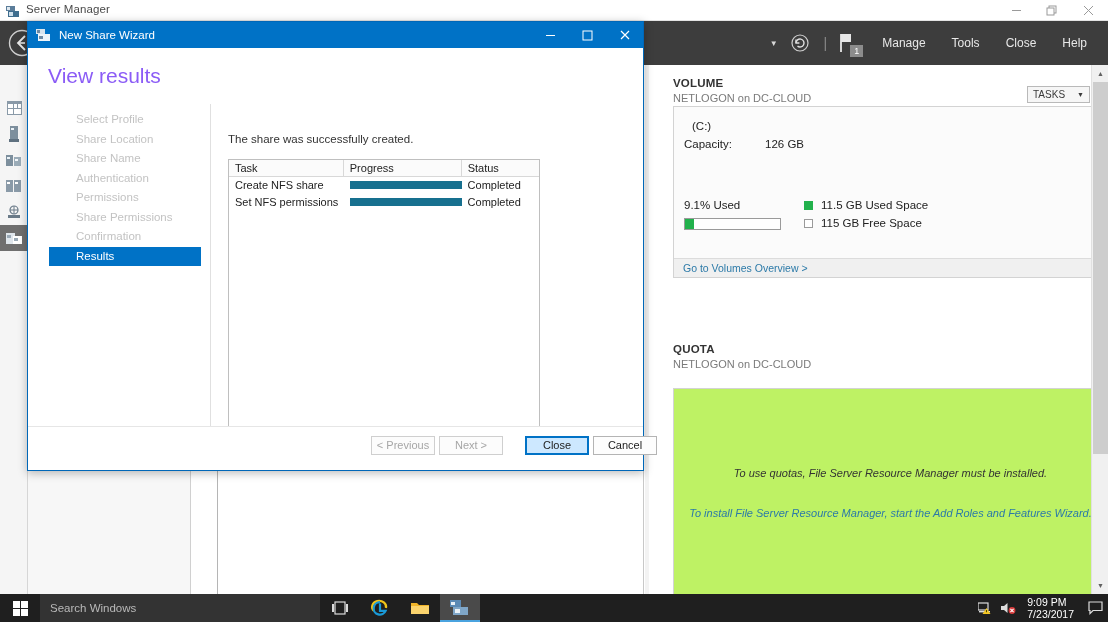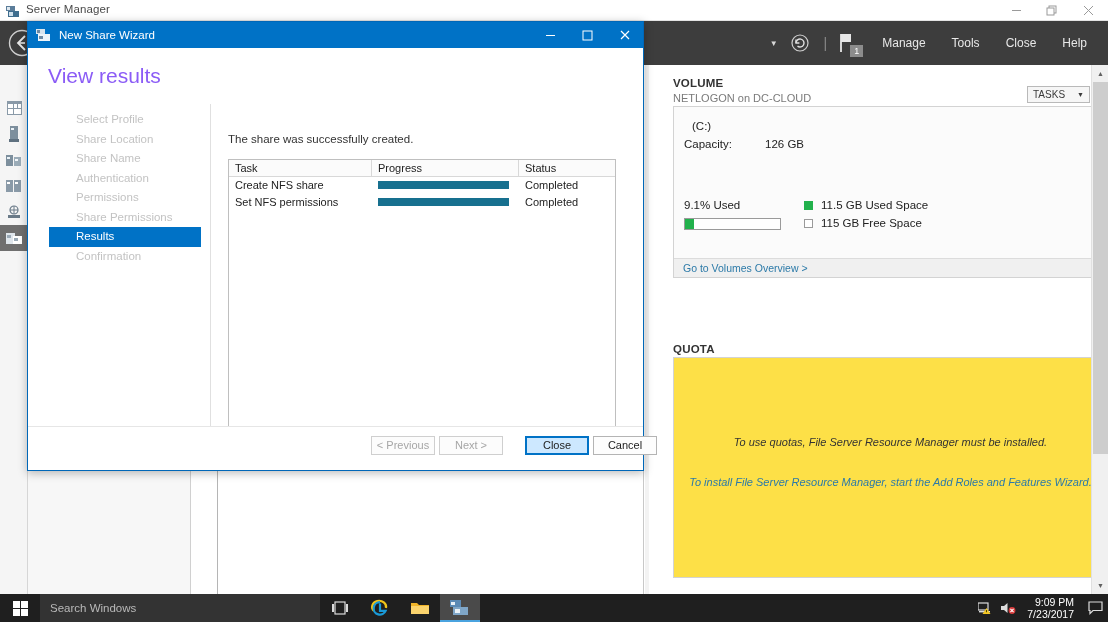--- a/index.html
+++ b/index.html
@@ -179,21 +179,21 @@
   }
   .step.active { background: #0072c6; color: #ffffff; }
 
   .steps-sep {
     position: absolute; left: 182px; top: 82px; width: 1px; height: 332px; background: #e0e0e0;
   }
 
   .dlg-msg { position: absolute; left: 200px; top: 111px; font-size: 11.5px; color: #333; }
 
   .tbl {
-    position: absolute; left: 200px; top: 137px; width: 388px; height: 283px;
+    position: absolute; left: 200px; top: 137px; width: 312px; height: 283px;
     border: 1px solid #bfbfbf; background: #ffffff;
   }
   .tbl-head { display: flex; height: 17px; background: #fbfbfb; border-bottom: 1px solid #d8d8d8; }
   .th {
     font-size: 11px; color: #222; line-height: 17px; padding-left: 6px;
     border-right: 1px solid #d8d8d8; overflow: hidden; white-space: nowrap;
   }
   .th.c0 { width: 143px; }
   .th.c1 { width: 147px; }
   .th.c2 { width: 96px; border-right: none; }
@@ -234,21 +234,21 @@
   .tb-btn {
     position: absolute; top: 0; width: 40px; height: 28px;
     display: flex; align-items: center; justify-content: center;
   }
   .tb-btn.active { background: #4a4a4a; border-bottom: 2px solid #4aa3df; }
   .tray {
     position: absolute; right: 0; top: 0; height: 28px; display: flex; align-items: center;
   }
   .tray-icon { width: 22px; height: 28px; display: flex; align-items: center; justify-content: center; }
   .tray-clock {
-    color: #ffffff; font-size: 10.5px; line-height: 12px; text-align: right;
+    color: #ffffff; font-size: 10.5px; line-height: 12px; text-align: left;
     padding: 0 8px;
   }
   .tray-ac { width: 26px; height: 28px; display: flex; align-items: center; justify-content: center; }
 </style>
 </head>
 <body>
 
 <div id="screen">
 
   <div class="sm-titlebar">
@@ -401,21 +401,21 @@
         </div>
 
         <div class="card-footer">
           <a href="#">Go to Volumes Overview &gt;</a>
         </div>
       </div>
 
       <div class="sec-head" style="left:24px; top:278px;">QUOTA</div>
       <div class="sec-sub" style="left:24px; top:293px;">NETLOGON on DC-CLOUD</div>
 
-      <div class="card" style="left:24px; top:292px; width:435px; height:221px; background:#fde047;">
+      <div class="card" style="left:24px; top:323px; width:435px; height:221px; background:#bef264;">
         <div class="quota-line" style="top:78px;">To use quotas, File Server Resource Manager must be installed.</div>
         <div class="quota-line link" style="top:118px;">To install File Server Resource Manager, start the Add Roles and Features Wizard.</div>
       </div>
 
     </div>
   </div>
 
   <div class="vscroll">
     <div class="arrow">▲</div>
     <div class="thumb"></div>
@@ -455,22 +455,22 @@
 
     <div class="dlg-head">View results</div>
 
     <div class="steps" id="wizSteps">
         <div class="step">Select Profile</div>
         <div class="step">Share Location</div>
         <div class="step">Share Name</div>
         <div class="step">Authentication</div>
         <div class="step">Permissions</div>
         <div class="step">Share Permissions</div>
+        <div class="step">Confirmation</div>
         <div class="step active">Results</div>
-        <div class="step">Confirmation</div>
       </div>
     <div class="steps-sep"></div>
 
     <div class="dlg-msg">The share was successfully created.</div>
 
     <div class="tbl">
       <div class="tbl-head">
         <div class="th c0">Task</div>
         <div class="th c1">Progress</div>
         <div class="th c2">Status</div>

